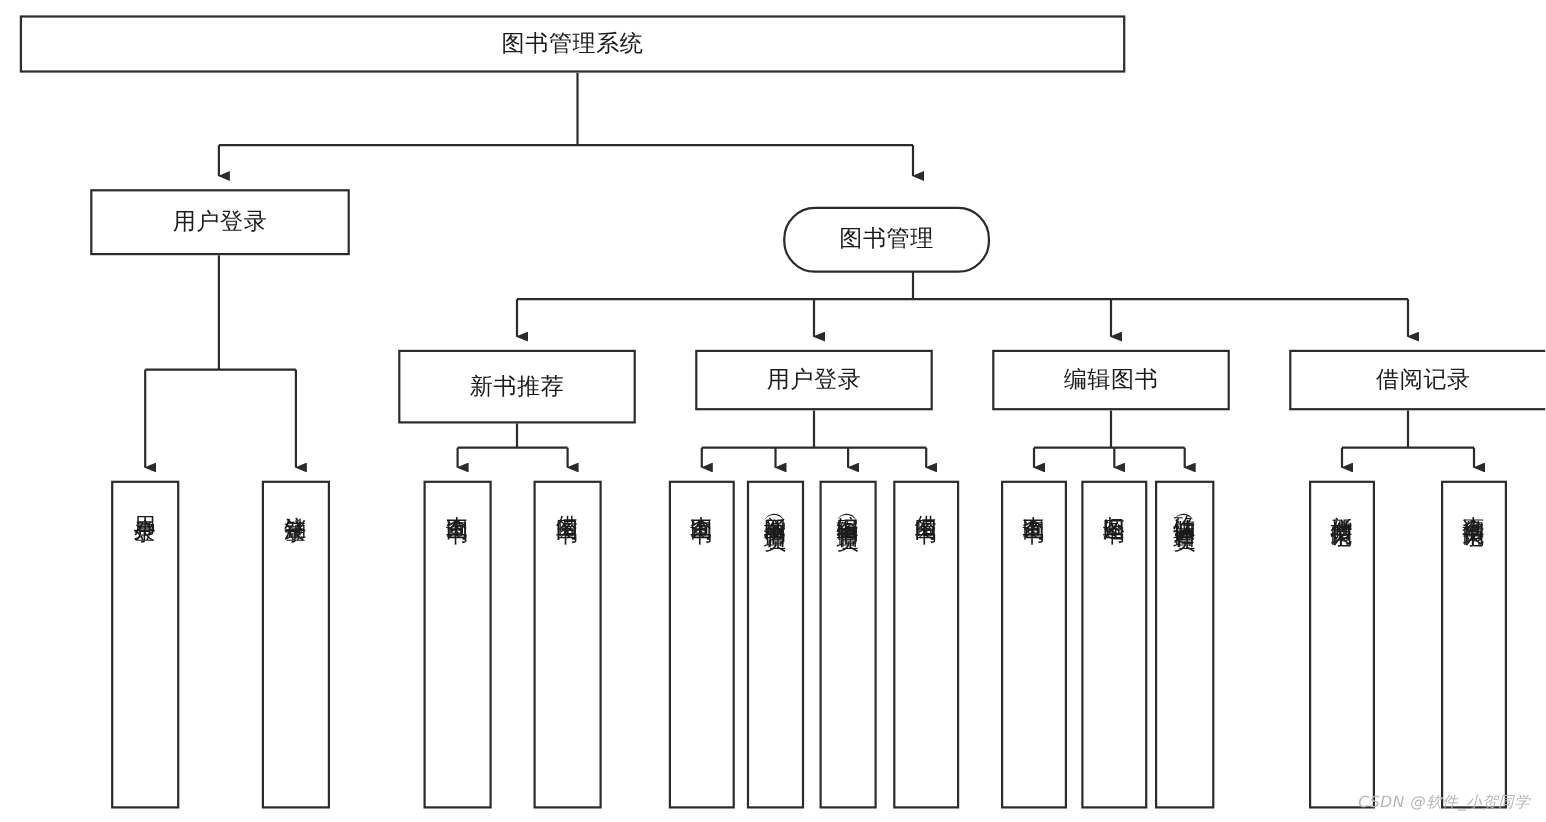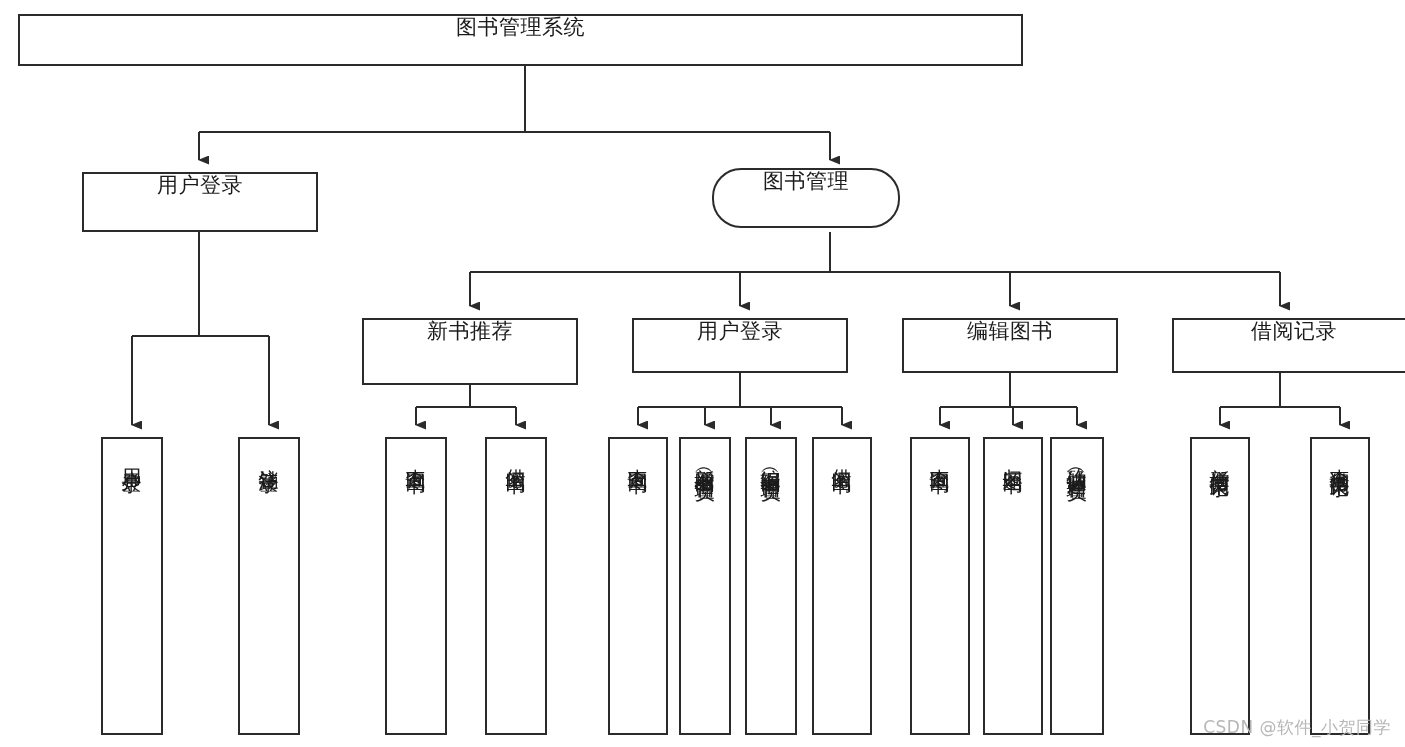--- a/index.html
+++ b/index.html
@@ -24,21 +24,21 @@
     top: 0;
     width: 1405px;
     height: 747px;
   }
   .node {
     position: absolute;
     box-sizing: border-box;
     background: #ffffff;
     border: 2px solid #2b2b2b;
     display: flex;
-    align-items: flex-start;
+    align-items: center;
     justify-content: center;
     z-index: 2;
   }
   .node-label {
     color: #1b1b1b;
     line-height: 1.12;
     text-align: center;
     white-space: pre;
   }
   .node.horizontal .node-label {
@@ -54,25 +54,26 @@
     writing-mode: vertical-rl;
     text-orientation: upright;
     font-size: 20px;
     letter-spacing: 2px;
     line-height: 1;
   }
   #watermark {
     position: absolute;
     right: 14px;
     bottom: 8px;
-    font-size: 17px;
+    font-size: 14px;
     color: #b7b7b7;
     z-index: 5;
     white-space: pre;
     letter-spacing: 0.5px;
+    font-style: italic;
   }
 </style>
 </head>
 <body>
 
 <div id="diagram-root">
 
   <svg id="edge-layer" viewBox="0 0 1405 747" xmlns="http://www.w3.org/2000/svg">
     <defs>
       <marker id="arrowhead" markerWidth="9" markerHeight="11" refX="4.5" refY="10" orient="auto" markerUnits="userSpaceOnUse">
@@ -116,21 +117,21 @@
       </g>
   </svg>
 
   <div id="nodes-layer">
       <div class="node horizontal" style="left: 18px; top: 14px; width: 1005px; height: 52px;">
         <span class="node-label">图书管理系统</span>
       </div>
       <div class="node horizontal" style="left: 82px; top: 172px; width: 236px; height: 60px;">
         <span class="node-label">用户登录</span>
       </div>
-      <div class="node horizontal" style="left: 712px; top: 168px; width: 188px; height: 60px; border-radius: 29px;">
+      <div class="node horizontal" style="left: 712px; top: 188px; width: 188px; height: 60px; border-radius: 29px;">
         <span class="node-label">图书管理</span>
       </div>
       <div class="node horizontal" style="left: 362px; top: 318px; width: 216px; height: 67px;">
         <span class="node-label">新书推荐</span>
       </div>
       <div class="node horizontal" style="left: 632px; top: 318px; width: 216px; height: 55px;">
         <span class="node-label">用户登录</span>
       </div>
       <div class="node horizontal" style="left: 902px; top: 318px; width: 216px; height: 55px;">
         <span class="node-label">编辑图书</span>

